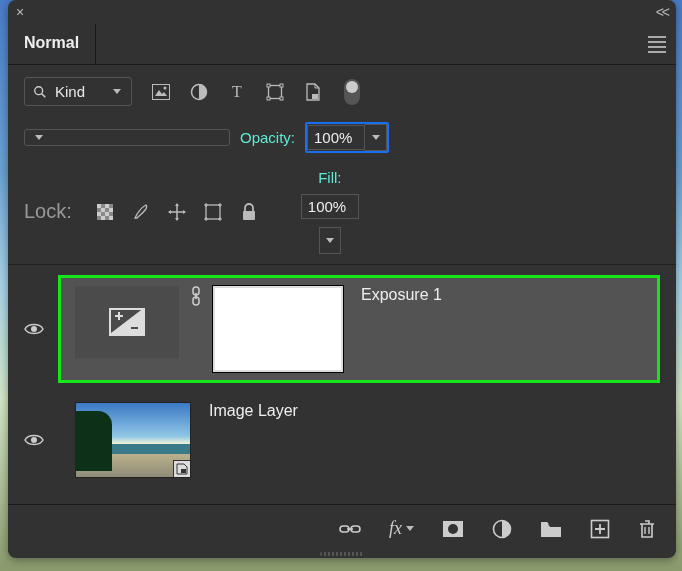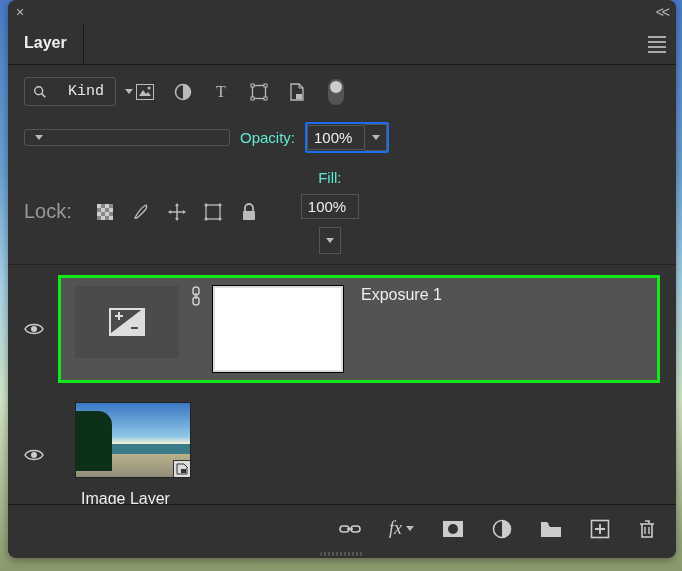--- a/index.html
+++ b/index.html
@@ -39,26 +39,25 @@
     border-right: 1px solid #1a1a1a;
   }
   .menu-icon { cursor: pointer; }
   .menu-icon .bar { width: 18px; height: 2px; background: #aaa; margin: 3px 0; }
 
   .filter-row {
     display: flex; align-items: center; gap: 10px;
     padding: 12px 16px 10px 16px;
   }
   .kind-select {
-    display: flex; align-items: center; gap: 21px;
+    display: flex; align-items: center; gap: 8px;
     border: 1px solid #555; border-radius: 3px;
-    padding: 5px 10px 5px 8px; width: 92px;
+    padding: 5px 10px 5px 8px; width: 108px;
     cursor: pointer;
     background: #323232;
-    font-family: Liberation Mono, monospace;
   }
   .kind-select .search { font-size: 14px; }
   .kind-select .label { flex: 1; font-size: 15px; color: #e8e8e8; }
   .chev { width: 0; height: 0; border-left: 4px solid transparent; border-right: 4px solid transparent; border-top: 5px solid #bbb; }
   .filter-icons { display: flex; align-items: center; gap: 16px; margin-left: 8px; }
   .filter-icons .ficon { color: #bbb; display: flex; align-items: center; justify-content: center; width: 22px; height: 22px; cursor: pointer; }
   .toggle-pill {
     width: 16px; height: 26px; border-radius: 8px; background: #555; position: relative; margin-left: 4px;
   }
   .toggle-pill::after { content: ""; position: absolute; top: 2px; left: 2px; width: 12px; height: 12px; border-radius: 50%; background: #ccc; }
@@ -150,21 +149,21 @@
 <body>
 
 <div class="panel">
 
   <div class="panel-titlebar">
     <span class="close">×</span>
     <span class="collapse">&lt;&lt;</span>
   </div>
 
   <div class="tabs-row">
-    <div class="tab">Layer</div>
+    <div class="tab">Normal</div>
     <div class="menu-icon">
       <div class="bar"></div>
         <div class="bar"></div>
         <div class="bar"></div>
         <div class="bar"></div>
     </div>
   </div>
 
   <div class="filter-row">
     <div class="kind-select">
@@ -316,21 +315,21 @@
 
     <div class="layer-row">
       <div class="vis-col">
         <span class="eye">
           <svg width="20" height="14" viewBox="0 0 20 14">
               <path d="M1 7 C4 1 16 1 19 7 C16 13 4 13 1 7 Z" fill="none" stroke="#ccc" stroke-width="1.5"></path>
               <circle cx="10" cy="7" r="3" fill="#ccc"></circle>
             </svg>
         </span>
       </div>
-      <div class="layer-body" style="background:#323232; min-height:82px;flex-direction:column;">
+      <div class="layer-body" style="background:#323232; min-height:82px;">
         <div class="img-thumb">
           <div class="sky"></div>
           <div class="band"></div>
           <div class="trees"></div>
           <div class="smart-badge">
             <svg width="12" height="12" viewBox="0 0 12 12">
                 <path d="M1 1 h7 l3 3 v7 h-10 z" fill="none" stroke="#333"></path>
                 <rect x="5" y="6" width="5" height="4" fill="#333"></rect>
               </svg>
           </div>

